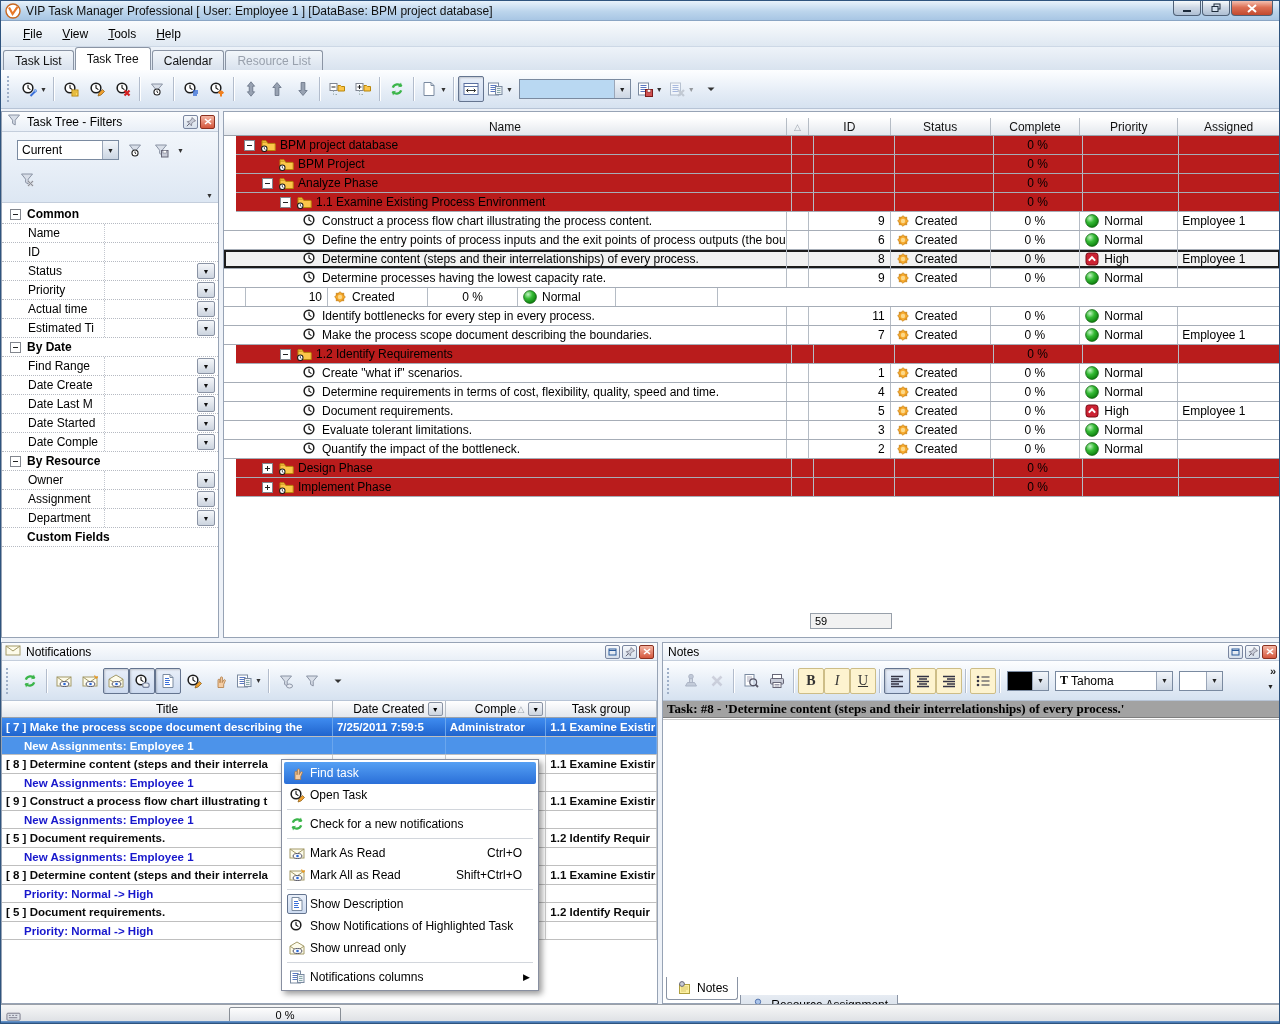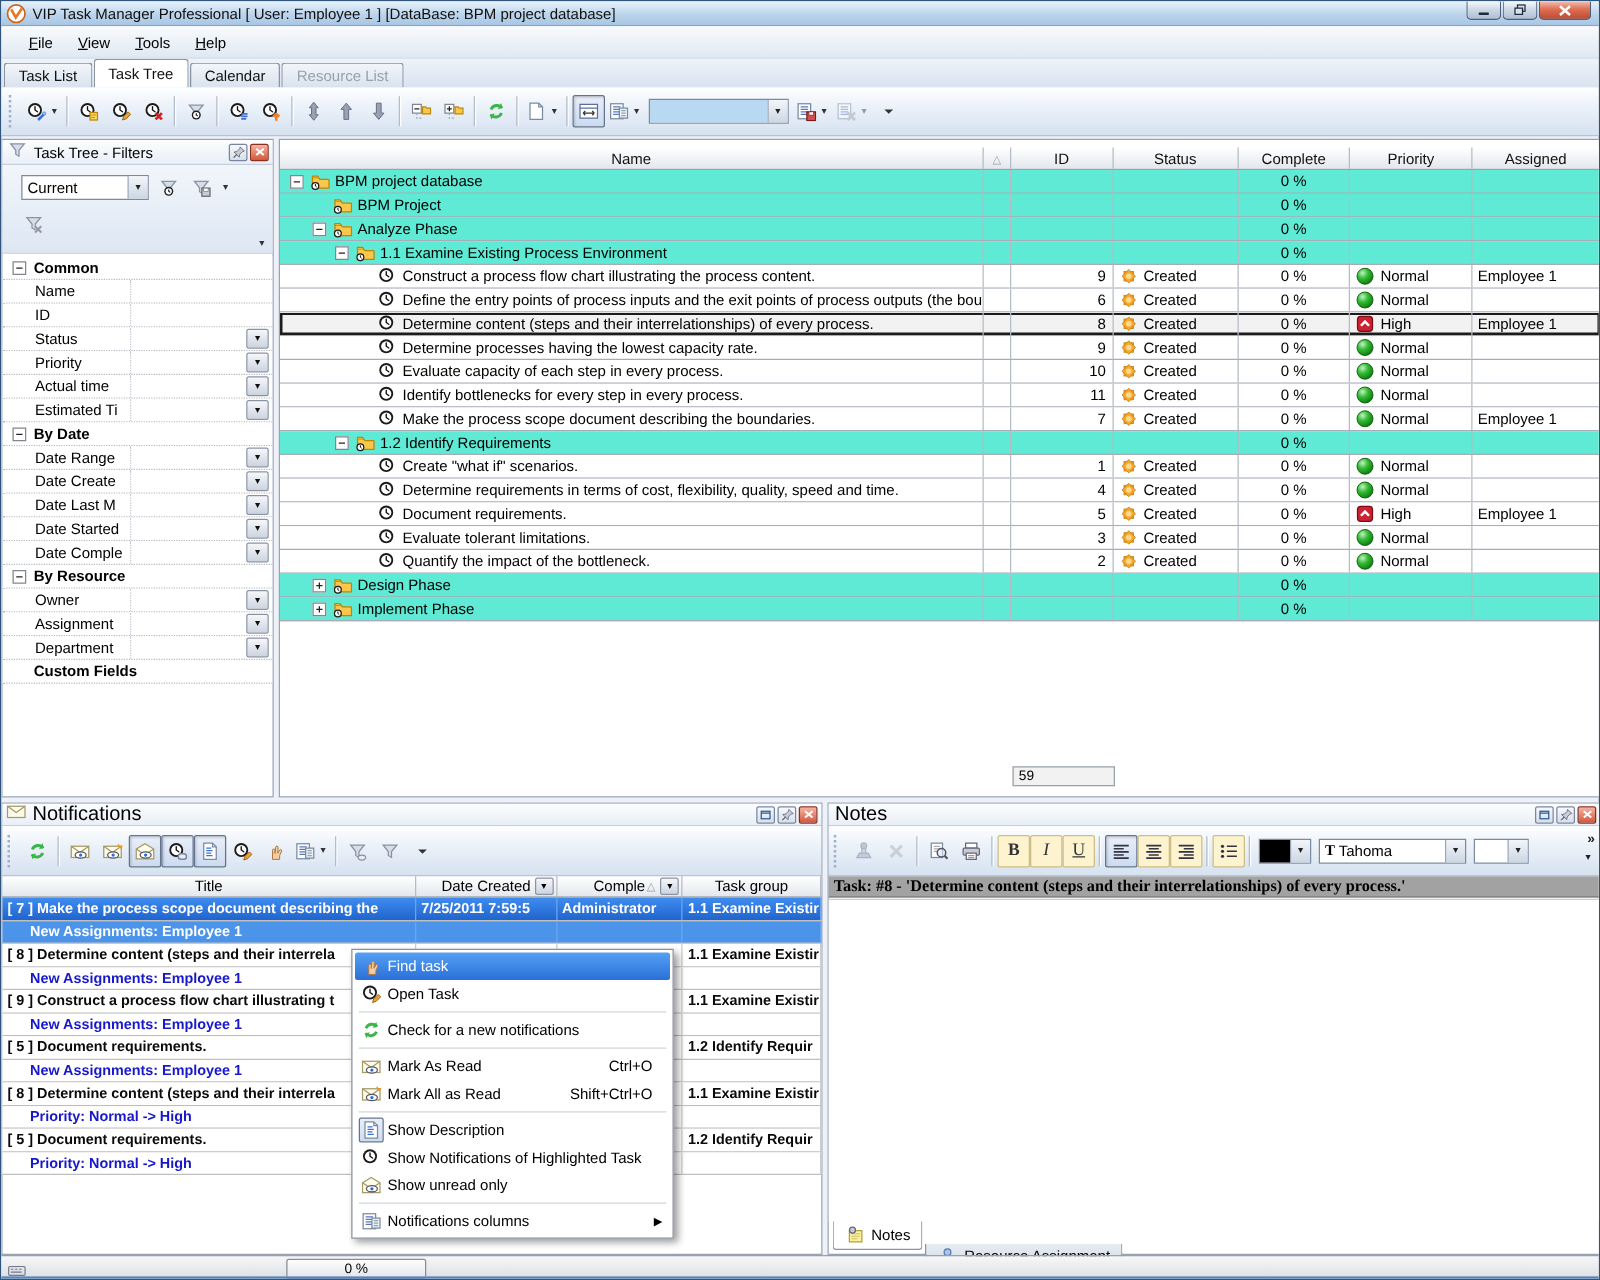--- a/index.html
+++ b/index.html
@@ -70,37 +70,37 @@
   .fdrop{position:absolute;right:3px;top:1px;width:18px;height:16px;border:1px solid #8a93a4;border-radius:2px;
     background:linear-gradient(#f5f7fa,#ccd4df);display:flex;align-items:center;justify-content:center;
     font-size:7px;color:#111;}
   
   #tree-panel{position:absolute;left:222px;top:110px;width:1058px;height:527px;background:#fff;
     border:1px solid #97a3b5;}
   .thead{display:flex;height:18px;background:linear-gradient(#ffffff,#e3e7ed);border-bottom:1px solid #9aa2ac;
     font-size:12px;}
   .thcell{border-right:1px solid #b5bcc5;display:flex;align-items:center;justify-content:center;color:#111;}
   .trow{display:flex;height:19px;border-bottom:1px solid #a6adb7;font-size:12px;background:#fff;}
-  .trow.group{background:#5eead4;}
+  .trow.group{background:#b91c1c;margin-left:12px;}
   .trow.sel{background:#f2f2f2;box-shadow:inset 0 0 0 2px #1c1c1c;}
   .tcell{border-right:1px solid #b5bcc5;display:flex;align-items:center;overflow:hidden;white-space:nowrap;}
   .tcell.idc{justify-content:flex-end;padding-right:5px;}
   .tcell.ctr{justify-content:center;}
   .tcell.pad{padding-left:4px;}
   .tcell .tic{margin-right:4px;flex:none;display:flex;}
   .texp{width:11px;height:11px;border:1px solid #82868e;background:#fff;position:relative;flex:none;margin-right:5px;}
   .texp::before{content:'';position:absolute;left:2px;right:2px;top:4px;height:1px;background:#222;}
   .texp.plus::after{content:'';position:absolute;top:2px;bottom:2px;left:4px;width:1px;background:#222;}
   .count-box{position:absolute;left:586px;top:501px;width:82px;height:16px;border:1px solid #98a0aa;
     background:#f2f2f2;font-size:11px;display:flex;align-items:center;padding-left:4px;}
   
   #notif-panel{position:absolute;left:0;top:641px;width:657px;height:362px;background:#fff;border:1px solid #97a3b5;}
   #notes-panel{position:absolute;left:661px;top:641px;width:619px;height:362px;background:#fff;border:1px solid #97a3b5;}
   .pheader{height:18px;display:flex;align-items:center;background:linear-gradient(#fcfdfe,#e9eff7);
-    border-bottom:1px solid #c4cedc;font-size:16px;padding:0 3px;}
+    border-bottom:1px solid #c4cedc;font-size:12px;padding:0 3px;}
   .pheader .ptitle{margin-left:5px;flex:1;}
   .ptoolbar{height:40px;background:linear-gradient(#fdfeff,#e4ecf6 60%,#d6e2f0);
     border-bottom:1px solid #b7c4d6;display:flex;align-items:center;padding-left:2px;position:relative;}
   .nhead{display:flex;height:17px;background:linear-gradient(#ffffff,#e3e7ed);border-bottom:1px solid #9aa2ac;font-size:12px;}
   .nhcell{position:relative;border-right:1px solid #b5bcc5;display:flex;align-items:center;justify-content:center;}
   .hdrop{position:absolute;right:2px;top:1px;width:15px;height:14px;border:1px solid #8a93a4;border-radius:2px;
     background:linear-gradient(#f5f7fa,#ccd4df);display:flex;align-items:center;justify-content:center;font-size:7px;}
   .sortglyph{position:absolute;right:21px;color:#9aa2ac;font-size:9px;}
   .nrow,.nsub{display:flex;border-bottom:1px solid #bfbfbf;font-weight:bold;font-size:11.5px;background:#fff;color:#0a0a0a;}
   .nrow{height:19px;}
@@ -423,21 +423,21 @@
         </div>
         <div class="frow item">
           <span class="flabel">Estimated Ti</span>
           <span class="fdrop">▼</span>
         </div>
         <div class="frow section">
           <span class="exbox"></span>
           <span>By Date</span>
         </div>
         <div class="frow item">
-          <span class="flabel">Date Range</span>
+          <span class="flabel">Find Range</span>
           <span class="fdrop">▼</span>
         </div>
         <div class="frow item">
           <span class="flabel">Date Create</span>
           <span class="fdrop">▼</span>
         </div>
         <div class="frow item">
           <span class="flabel">Date Last M</span>
           <span class="fdrop">▼</span>
         </div>
@@ -720,30 +720,20 @@
                   </radialGradient>
                 </defs>
                 <circle cx="8" cy="8" r="6.4" fill="url(#gg)" stroke="#0a5a0a" stroke-width=".7"></circle>
               </svg>
             </span>
             <span>Normal</span>
           </div>
           <div class="tcell pad" style="width: 102px;"></div>
         </div>
         <div class="trow">
-          <div class="tcell" style="width: 564px;">
-            <span class="tic" style="margin-left: 78px;">
-              <svg width="16" height="16" viewBox="0 0 16 16" xmlns="http://www.w3.org/2000/svg">
-                <circle cx="7" cy="7" r="5.6" fill="#1a1a1a"></circle>
-                <circle cx="7" cy="7" r="4.1" fill="#fff"></circle>
-                <path d="M7 4.4V7l2 1.4" stroke="#111" stroke-width="1.1" fill="none" stroke-linecap="round"></path>
-              </svg>
-            </span>
-            <span>Evaluate capacity of each step in every process.</span>
-          </div>
           <div class="tcell" style="width: 22px;"></div>
           <div class="tcell idc" style="width: 82px;">10</div>
           <div class="tcell pad" style="width: 100px;">
             <span class="tic">
               <svg width="16" height="16" viewBox="0 0 16 16" xmlns="http://www.w3.org/2000/svg">
                 <rect x="4.2" y="4.2" width="7.6" height="7.6" fill="#f6a92c" stroke="#c8831a" stroke-width=".7"></rect>
                 <rect x="4.2" y="4.2" width="7.6" height="7.6" transform="rotate(45 8 8)" fill="#f6a92c" stroke="#c8831a" stroke-width=".7"></rect>
                 <circle cx="8" cy="8" r="2.2" fill="#fcd98a"></circle>
               </svg>
             </span>

